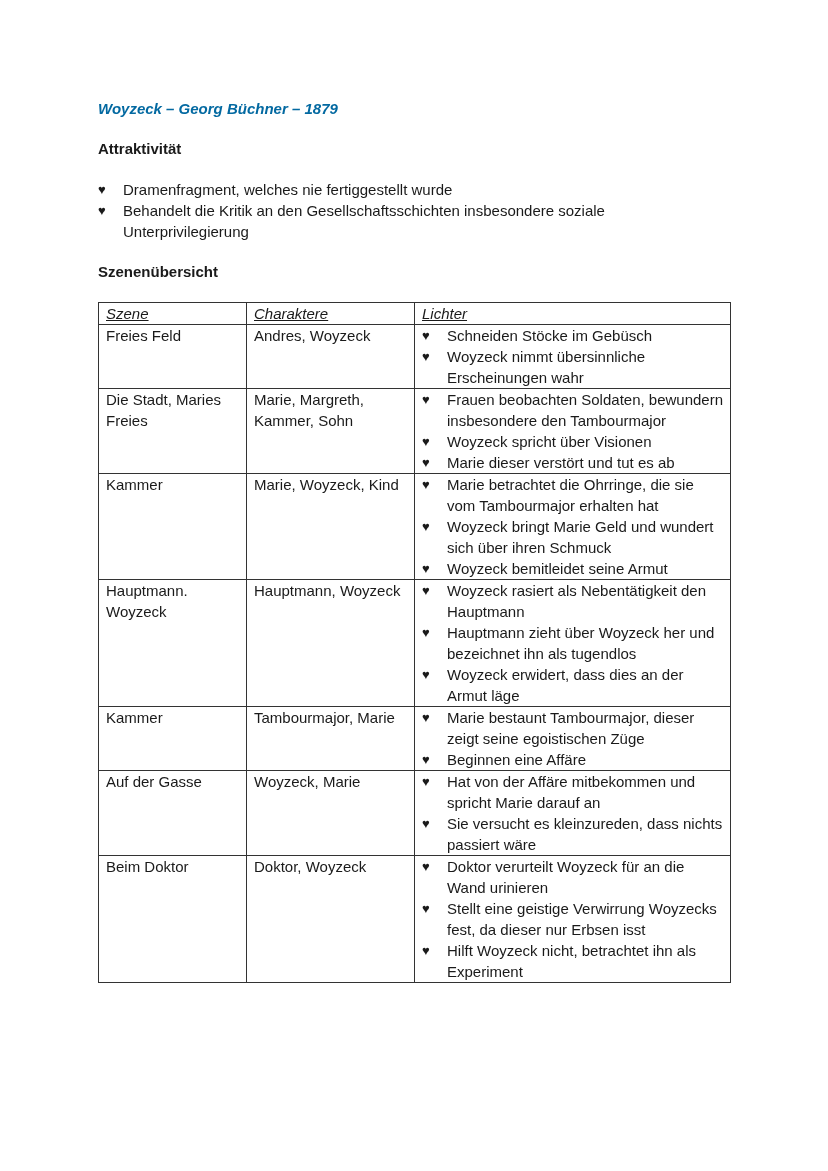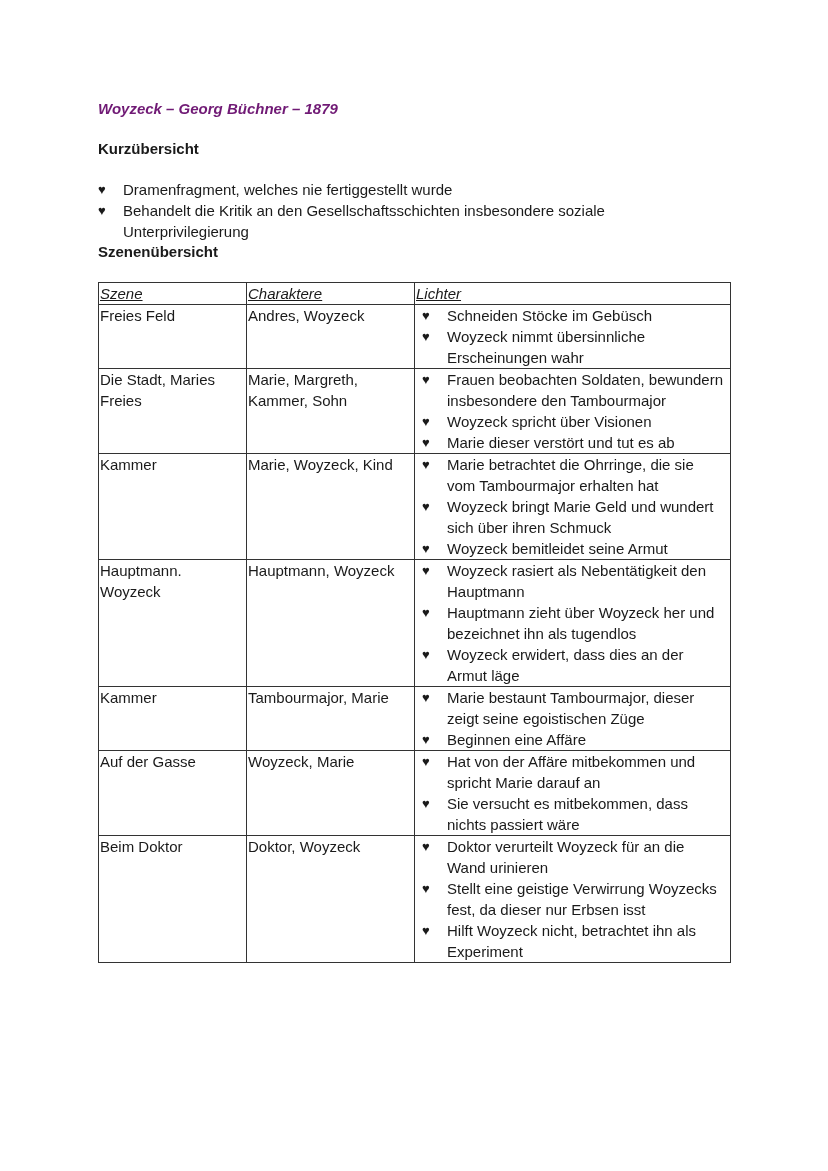--- a/index.html
+++ b/index.html
@@ -18,33 +18,33 @@
     .page {
       position: absolute;
       left: 98px;
       top: 98px;
       width: 632px;
     }
     .title {
       font-size: 15px;
       font-weight: bold;
       font-style: italic;
-      color: #701a75;
+      color: #0369a1;
       margin: 0;
       height: 22px;
       line-height: 22px;
     }
     .section-heading {
       font-size: 15px;
       font-weight: bold;
       margin: 0;
       line-height: 20px;
     }
     .h-kurz { margin-top: 19px; }
-    .h-szenen { }
+    .h-szenen { margin-top: 20px; }
     ul.bullets {
       list-style: none;
       margin: 20px 0 0 0;
       padding: 0;
     }
     ul.bullets li {
       position: relative;
       padding-left: 25px;
       font-size: 15px;
       line-height: 21px;
@@ -63,21 +63,21 @@
       table-layout: fixed;
       font-size: 15px;
     }
     table.scenes col.c1 { width: 148px; }
     table.scenes col.c2 { width: 168px; }
     table.scenes col.c3 { width: 316px; }
     table.scenes th, table.scenes td {
       border: 1.3px solid #333;
       vertical-align: top;
       text-align: left;
-      padding: 0 1px;
+      padding: 0 7px;
       line-height: 21px;
       font-weight: normal;
     }
     table.scenes th {
       font-style: italic;
       text-decoration: underline;
       height: 21px;
     }
     table.scenes td.plot {
       padding-left: 7px;
@@ -92,21 +92,21 @@
       position: relative;
       padding-left: 25px;
     }
   </style>
 </head>
 <body>
 
 <div class="page">
   <h1 class="title">Woyzeck – Georg Büchner – 1879</h1>
 
-  <h2 class="section-heading h-kurz">Kurzübersicht</h2>
+  <h2 class="section-heading h-kurz">Attraktivität</h2>
 
   <ul class="bullets">
     <li>
       <span class="heart">♥</span>
       <span>Dramenfragment, welches nie fertiggestellt wurde</span>
     </li>
     <li>
       <span class="heart">♥</span>
       <span>Behandelt die Kritik an den Gesellschaftsschichten insbesondere soziale Unterprivilegierung</span>
     </li>
@@ -187,21 +187,21 @@
           </ul>
         </td>
       </tr>
 
       <tr>
         <td>Auf der Gasse</td>
         <td>Woyzeck, Marie</td>
         <td class="plot">
           <ul class="plot-list">
             <li><span class="heart">♥</span><span>Hat von der Affäre mitbekommen und spricht Marie darauf an</span></li>
-            <li><span class="heart">♥</span><span>Sie versucht es mitbekommen, dass nichts passiert wäre</span></li>
+            <li><span class="heart">♥</span><span>Sie versucht es kleinzureden, dass nichts passiert wäre</span></li>
           </ul>
         </td>
       </tr>
 
       <tr>
         <td>Beim Doktor</td>
         <td>Doktor, Woyzeck</td>
         <td class="plot">
           <ul class="plot-list">
             <li><span class="heart">♥</span><span>Doktor verurteilt Woyzeck für an die Wand urinieren</span></li>

